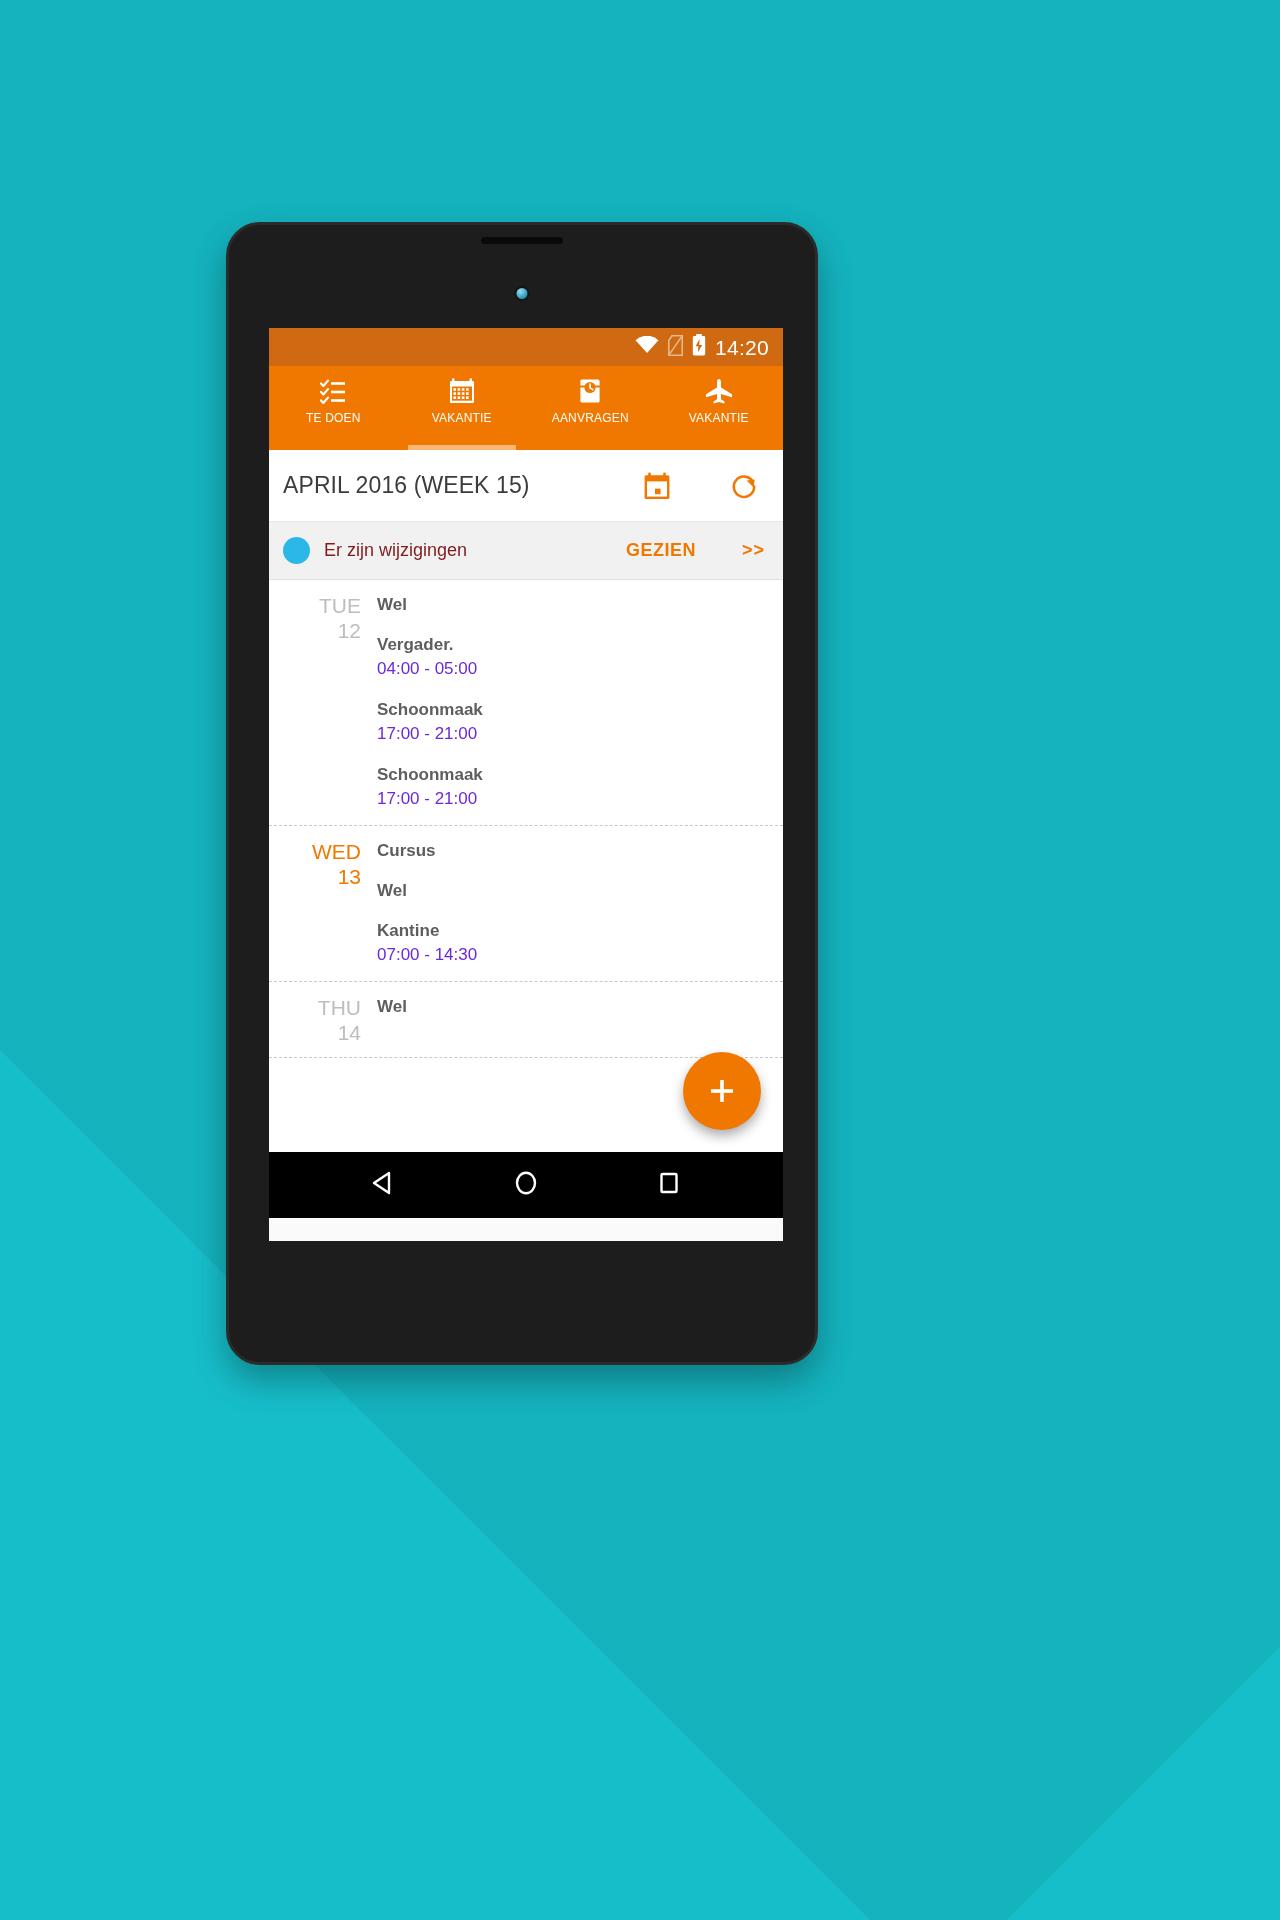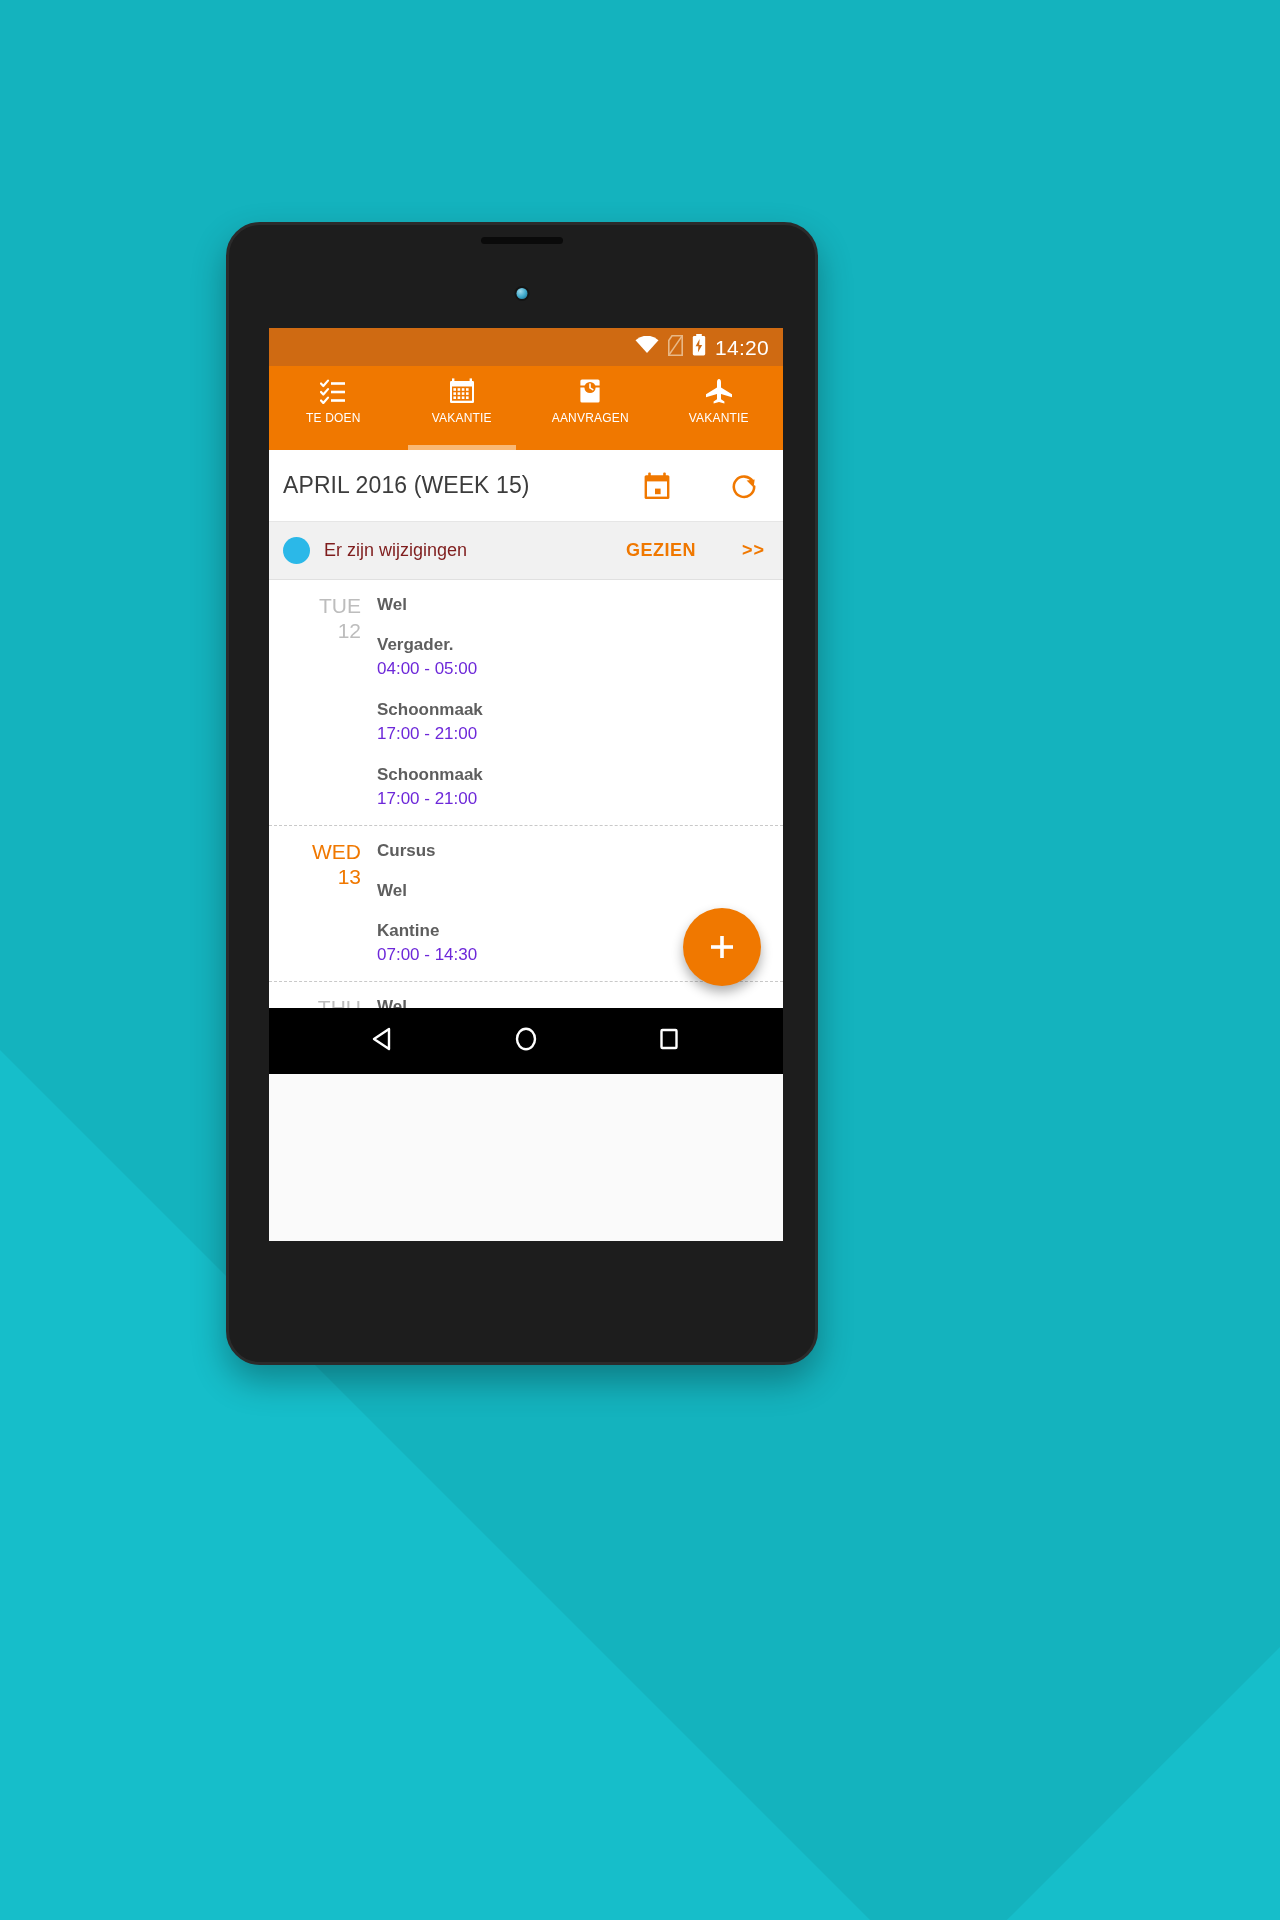--- a/index.html
+++ b/index.html
@@ -197,21 +197,21 @@
   .notice-more {
     font-size: 18px;
     font-weight: bold;
     color: #F07800;
     letter-spacing: 1px;
   }
 
   
   .list {
     background: #ffffff;
-    height: 428px;
+    height: 572px;
     overflow: hidden;
     position: relative;
   }
   .day {
     display: flex;
     padding: 14px 0 12px 0;
     border-bottom: 1px dashed #c9c9c9;
   }
   .day-col {
     width: 108px;

